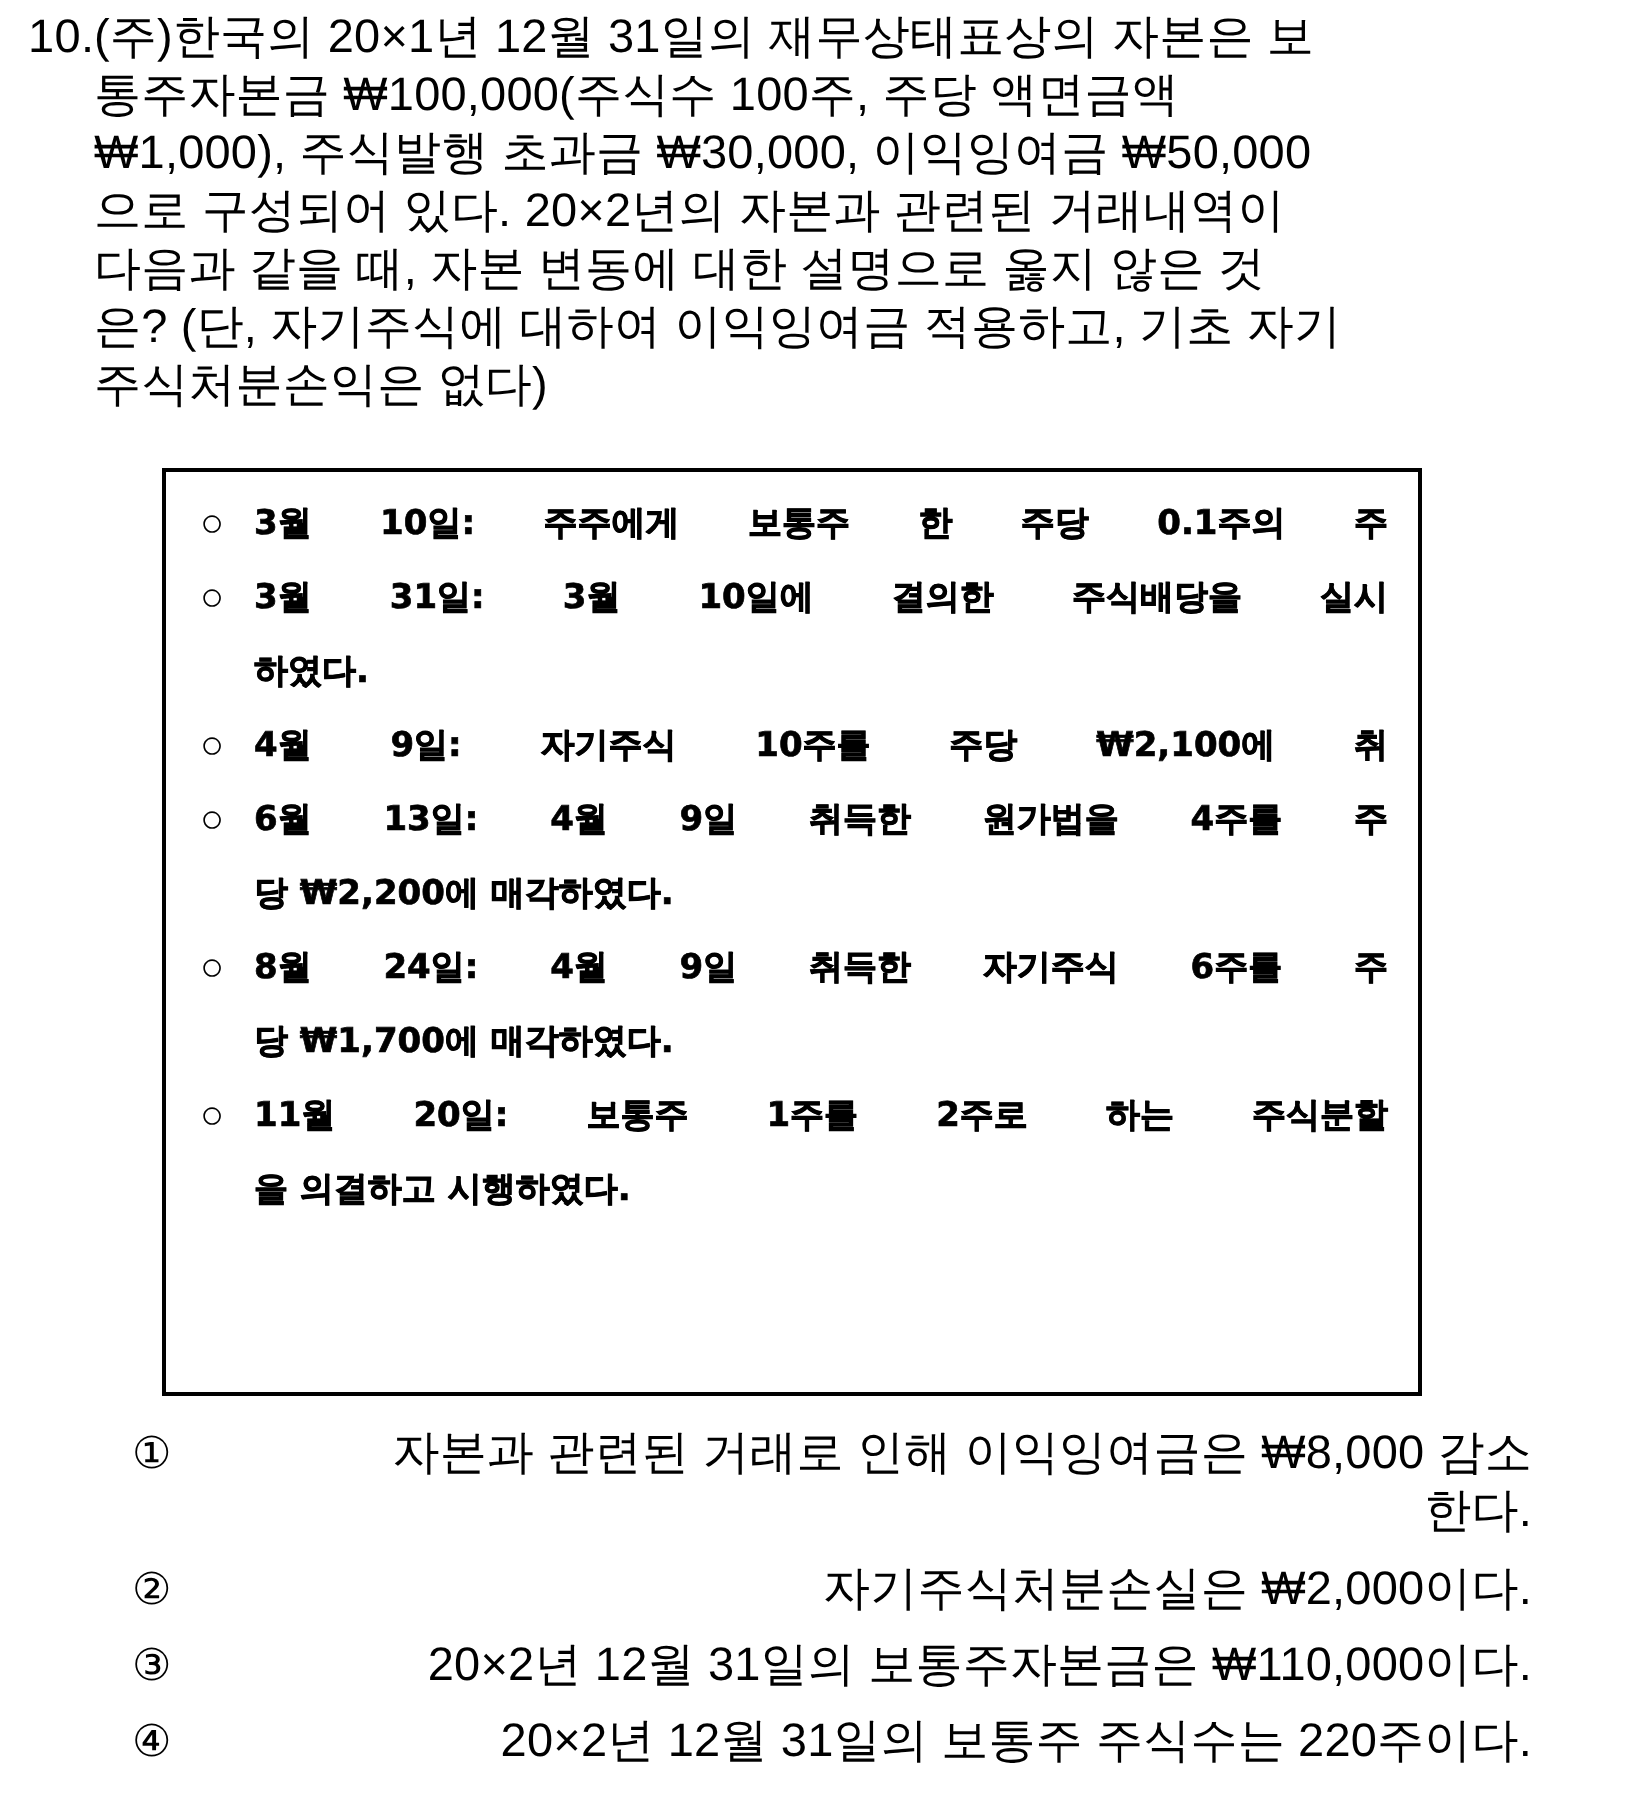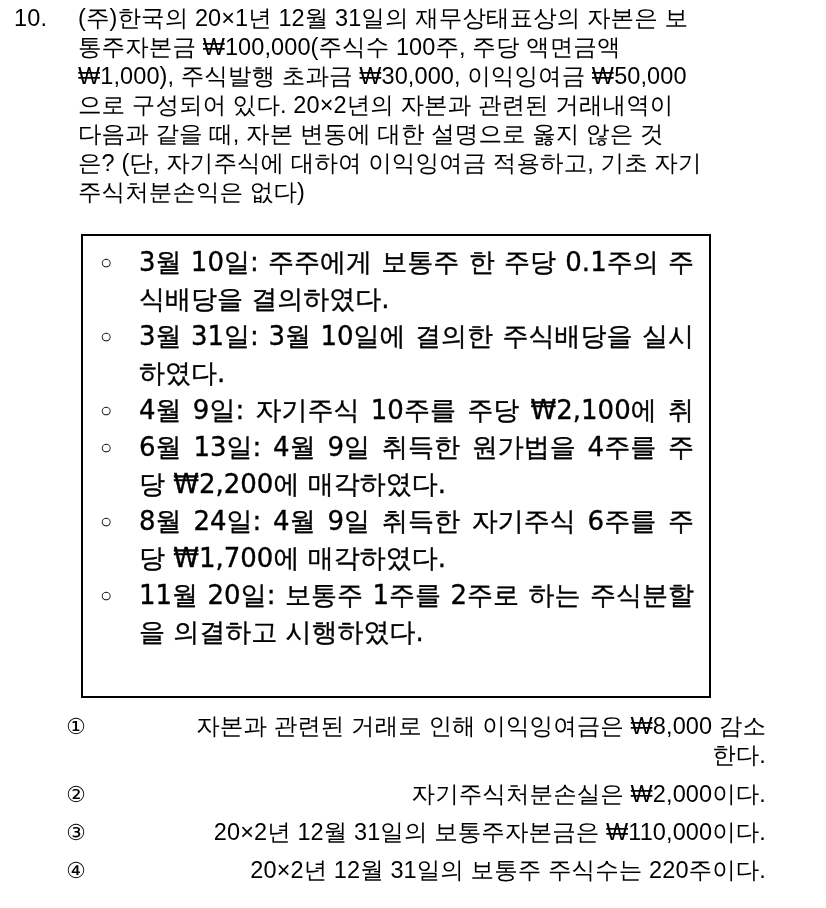--- a/index.html
+++ b/index.html
@@ -27,21 +27,20 @@
     flex:0 0 auto;
     width:33px;
     font-size:23.5px;
     line-height:29px;
     letter-spacing:.2px;
     white-space:nowrap;
     text-align:right;
   }
   .stem-body{
     flex:1 1 auto;
-    margin-left:31px;
   }
   .stem-line{
     font-size:23.5px;
     line-height:29px;
     letter-spacing:.1px;
     white-space:pre;
   }
 
   
   .box{
@@ -67,27 +66,26 @@
     width:27px;
     font-size:20px;
     line-height:37px;
     font-weight:bold;
     text-align:left;
   }
   .bullet-text{
     flex:1 1 auto;
   }
   .box-line{
-    font-size:26px;
+    font-size:17px;
     line-height:37px;
-    font-weight:normal;
+    font-weight:bold;
     letter-spacing:0px;
     white-space:pre;
     font-family:"DejaVu Sans","Liberation Sans",sans-serif;
-    margin-left:12px;
     -webkit-text-stroke:0.35px #000;
   }
   .box-line.just{
     text-align:justify;
     text-align-last:justify;
     white-space:normal;
   }
 
   
   .choices{
@@ -136,21 +134,20 @@
   </div>
 </div>
 
 <div class="box">
   <div class="box-inner">
 
     <div class="bullet-row">
       <div class="bullet-mark">○</div>
       <div class="bullet-text">
         <div class="box-line just">3월 10일: 주주에게 보통주 한 주당 0.1주의 주</div>
-        <div class="box-line">식배당을 결의하였다.</div>
       </div>
     </div>
 
     <div class="bullet-row">
       <div class="bullet-mark">○</div>
       <div class="bullet-text">
         <div class="box-line just">3월 31일: 3월 10일에 결의한 주식배당을 실시</div>
         <div class="box-line">하였다.</div>
       </div>
     </div>

